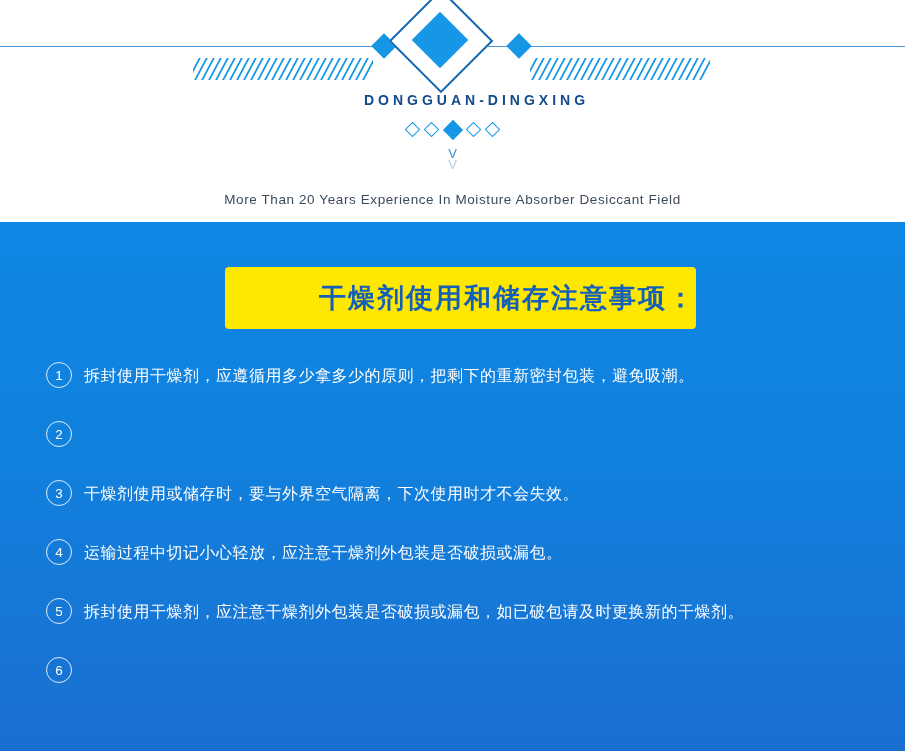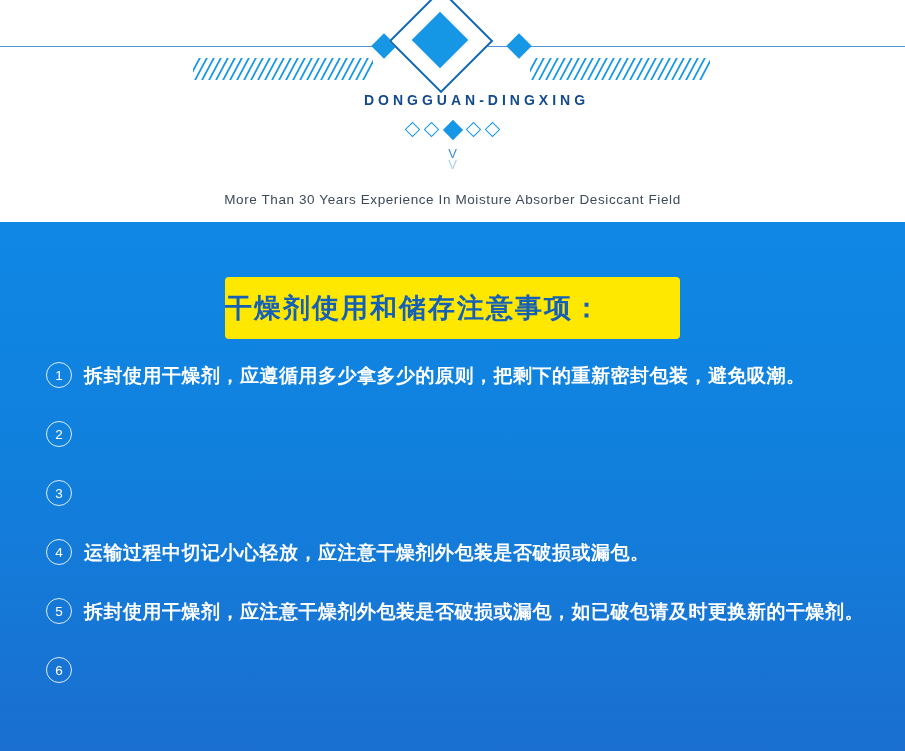--- a/index.html
+++ b/index.html
@@ -153,28 +153,29 @@
   .body-blue {
     position: relative;
     width: 905px;
     height: 529px;
     background: linear-gradient(180deg, #0f87e4 0%, #1180dd 45%, #1a6fd0 100%);
     overflow: hidden;
   }
   .title-box {
     position: absolute;
     left: 225px;
-    top: 55px;
+    top: 45px;
     width: 455px;
     height: 62px;
     background: #ffe800;
     border-radius: 4px;
     display: flex;
     align-items: center;
-    justify-content: flex-start;
+    justify-content: flex-end;
+    padding-left: 16px;
   }
   .title-box .title-text {
     font-size: 27px;
     font-weight: bold;
     color: #1460b8;
     letter-spacing: 2px;
   }
 
   .list {
     position: absolute;
@@ -197,24 +198,24 @@
     color: #ffffff;
     font-size: 13.5px;
     line-height: 25px;
     text-align: center;
     margin-top: 5px;
     margin-right: 12px;
     box-sizing: border-box;
   }
   .item-text {
     color: #ffffff;
-    font-size: 19px;
+    font-size: 16px;
     line-height: 38px;
     letter-spacing: 0.5px;
-    font-weight: bold;
+    font-weight: normal;
     white-space: nowrap;
   }
 </style>
 </head>
 <body>
 
 <div class="page">
 
   <div class="header">
     <div class="header-rule"></div>
@@ -290,38 +291,39 @@
       <i class="filled"></i>
       <i></i>
       <i></i>
     </div>
 
     <div class="chevrons">
       <div class="c1">V</div>
       <div class="c2">V</div>
     </div>
 
-    <div class="tagline">More Than 30 Years Experience In Moisture Absorber Desiccant Field</div>
+    <div class="tagline">More Than 20 Years Experience In Moisture Absorber Desiccant Field</div>
   </div>
 
   <div class="body-blue">
     <div class="title-box">
       <span class="title-text">干燥剂使用和储存注意事项：</span>
     </div>
 
     <div class="list" id="noticeList">
         <div class="item">
           <div class="num">1</div>
           <div class="item-text">拆封使用干燥剂，应遵循用多少拿多少的原则，把剩下的重新密封包装，避免吸潮。</div>
         </div>
         <div class="item">
           <div class="num">2</div>
         </div>
         <div class="item">
           <div class="num">3</div>
+          <div class="item-text">干燥剂使用或储存时，要与外界空气隔离，下次使用时才不会失效。</div>
         </div>
         <div class="item">
           <div class="num">4</div>
           <div class="item-text">运输过程中切记小心轻放，应注意干燥剂外包装是否破损或漏包。</div>
         </div>
         <div class="item">
           <div class="num">5</div>
           <div class="item-text">拆封使用干燥剂，应注意干燥剂外包装是否破损或漏包，如已破包请及时更换新的干燥剂。</div>
         </div>
         <div class="item">

